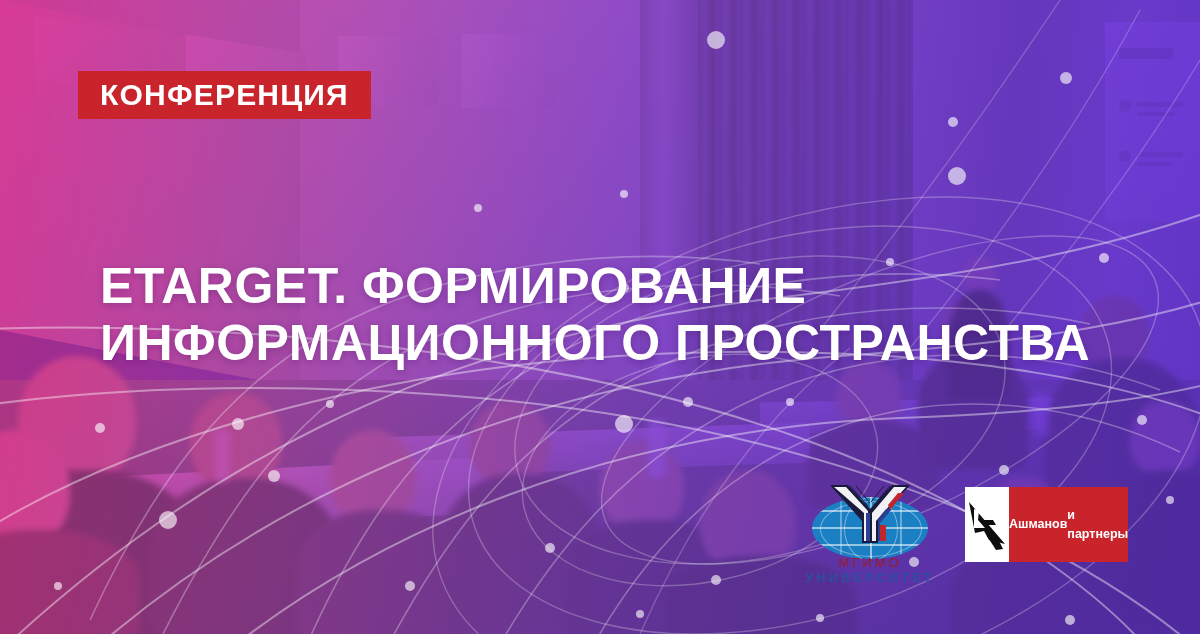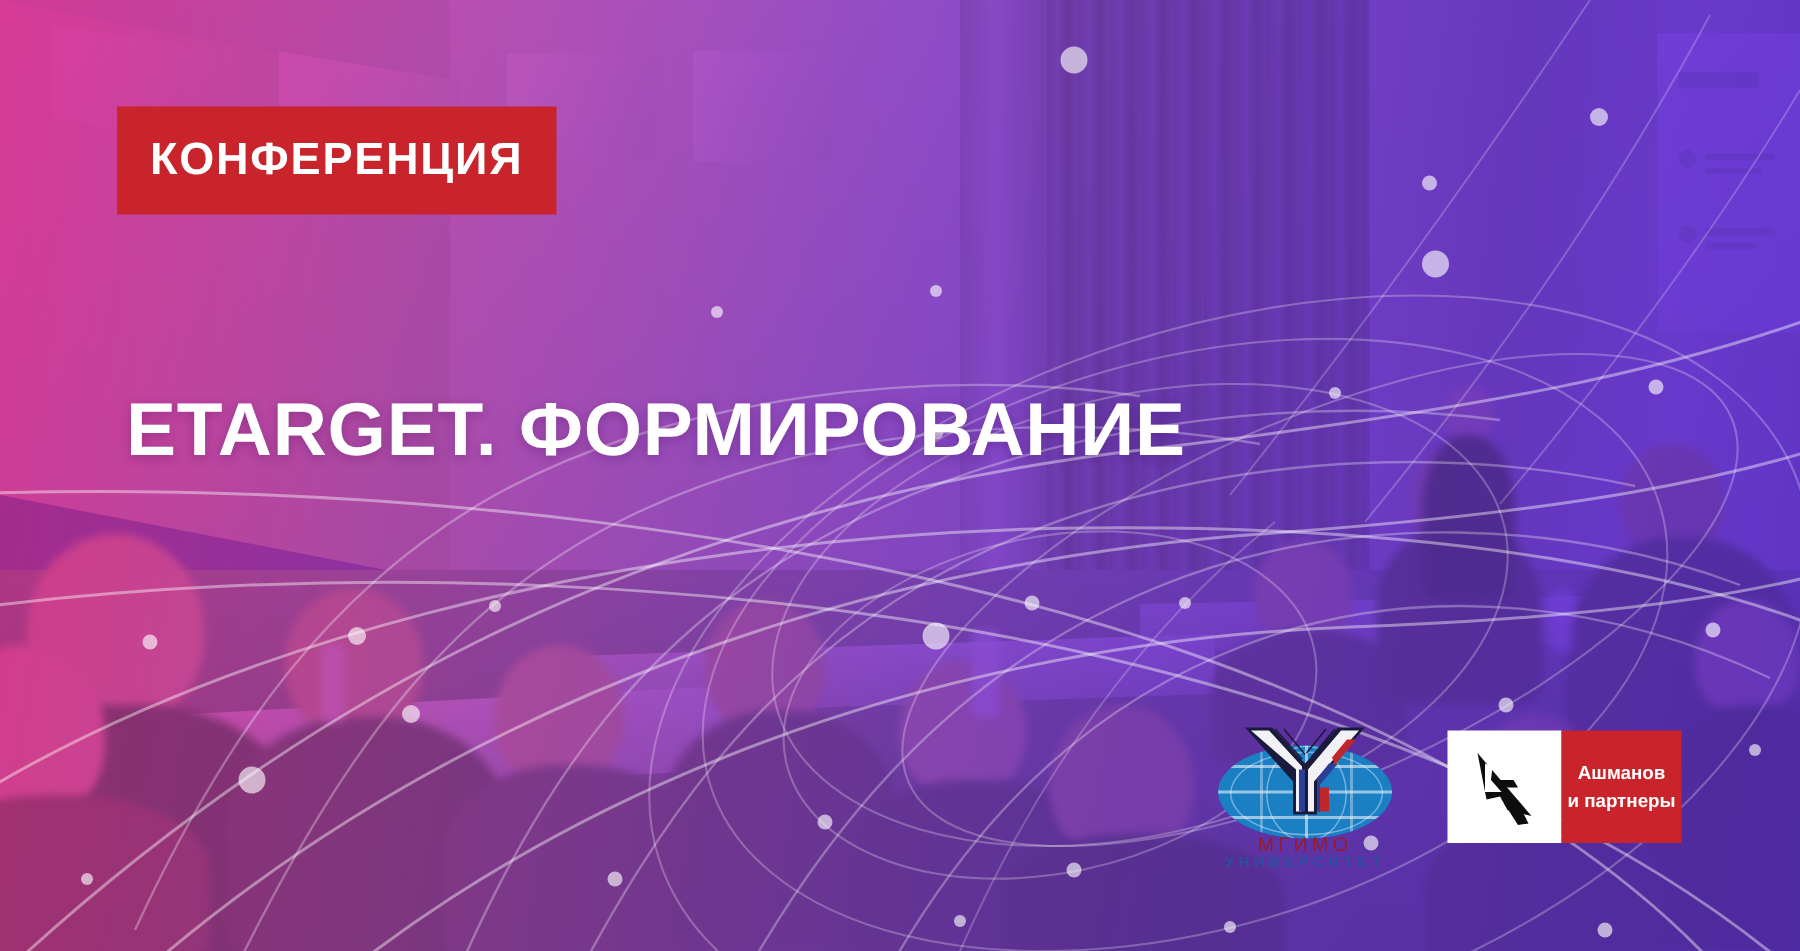--- a/index.html
+++ b/index.html
@@ -89,38 +89,38 @@
 
   
   .net{position:absolute;inset:0;}
   .net svg{width:1200px;height:634px;display:block;}
 
   
   .content{position:absolute;inset:0;}
 
   .badge{
     position:absolute;left:78px;top:71px;
-    height:48px;padding:12px 22px;
+    height:48px;padding:0 22px;
     display:flex;align-items:center;
     background:#C9242B;
     color:#ffffff;
     font-size:30px;font-weight:bold;letter-spacing:1.2px;
     line-height:1;
   }
 
   .dateline{
     position:absolute;left:84px;top:183px;
     color:#ffffff;
     font-size:30px;font-weight:normal;letter-spacing:1.4px;
     white-space:nowrap;text-shadow:0 1px 3px rgba(60,10,90,.25);
   }
   .dateline .sep{display:inline-block;padding:0 10px;font-size:26px;vertical-align:2px;}
 
   .title{
-    position:absolute;left:84px;top:258px;
+    position:absolute;left:100px;top:258px;
     color:#ffffff;
     font-size:50px;font-weight:bold;letter-spacing:0.5px;
     line-height:1.14;
     text-shadow:0 2px 7px rgba(60,10,90,.28);
   }
   .title .ln{display:block;white-space:nowrap;}
 
   
   .mgimo{position:absolute;left:800px;top:477px;width:140px;height:105px;}
   .mgimo .globe{position:absolute;left:12px;top:20px;width:116px;height:62px;
@@ -134,27 +134,27 @@
     box-shadow:none;transform:scaleX(1);background:rgba(255,255,255,.35);}
   .mgimo .globe .v3{left:88px;top:0;width:1.5px;height:62px;background:rgba(255,255,255,.35);}
   .mgimo .globe .e1{left:8px;top:4px;width:100px;height:54px;border:1.4px solid rgba(255,255,255,.40);
     border-radius:50%;background:none;}
   .mgimo .globe .e2{left:32px;top:0px;width:52px;height:62px;border:1.4px solid rgba(255,255,255,.40);
     border-radius:50%;background:none;}
   .mgimo .emb{position:absolute;left:28px;top:6px;width:84px;height:62px;}
   .mgimo .txt1{position:absolute;left:0;top:78px;width:140px;text-align:center;
     color:#9B1B28;font-size:13px;font-weight:normal;letter-spacing:3px;}
   .mgimo .txt2{position:absolute;left:0;top:93px;width:140px;text-align:center;
-    color:#2D4FA0;font-size:10px;font-weight:bold;letter-spacing:3px;}
+    color:#2D4FA0;font-size:13px;font-weight:bold;letter-spacing:3px;}
 
   
   .ashmanov{position:absolute;left:965px;top:487px;width:156px;height:75px;display:flex;}
   .ashmanov .mark{width:76px;height:75px;background:#ffffff;
     display:flex;align-items:center;justify-content:center;}
-  .ashmanov .panel{flex:1;background:#C9242B;display:flex;flex-direction:column;
+  .ashmanov .panel{flex:1;background:#C9242B;display:flex;flex-direction:row;
     align-items:center;justify-content:center;}
   .ashmanov .panel span{color:#ffffff;font-size:12.5px;font-weight:bold;line-height:1.45;}
 </style>
 </head>
 <body>
 
 <div id="stage">
 
   <div class="photo">
     <div class="ph p-ceiling"></div>
@@ -283,20 +283,21 @@
     </svg>
   </div>
 
   <div class="content">
 
     <div class="badge">КОНФЕРЕНЦИЯ</div>
 
 
     <div class="title">
       <span class="ln">ETARGET. ФОРМИРОВАНИЕ</span>
+      <span class="ln">ИНФОРМАЦИОННОГО ПРОСТРАНСТВА</span>
     </div>
 
     <div class="mgimo">
       <div class="globe">
         <i class="h1"></i>
           <i class="h2"></i>
           <i class="h3"></i>
         <i class="v1"></i>
           <i class="v2"></i>
           <i class="v3"></i>

